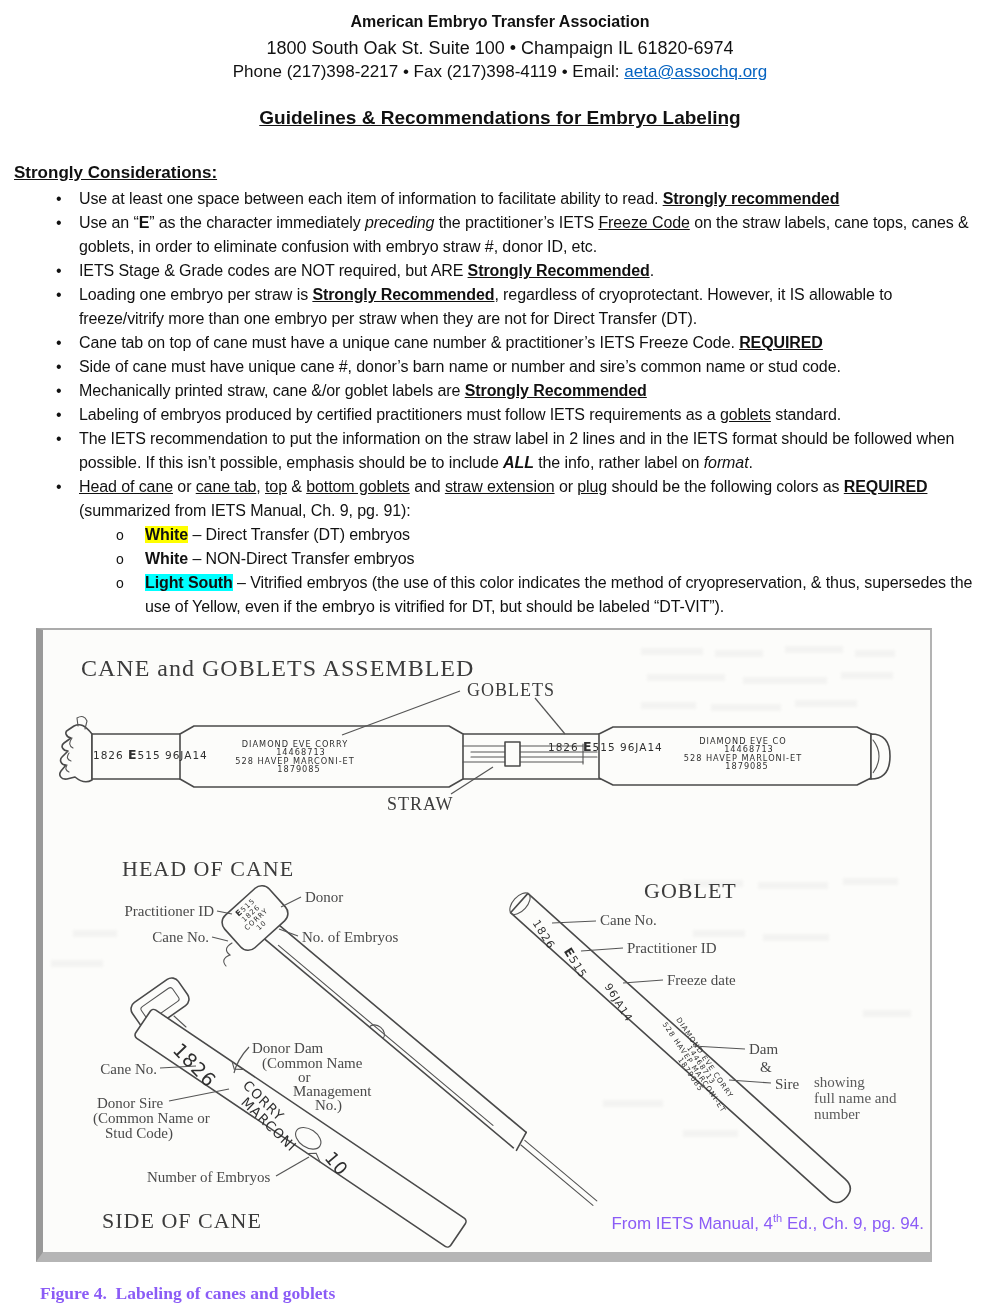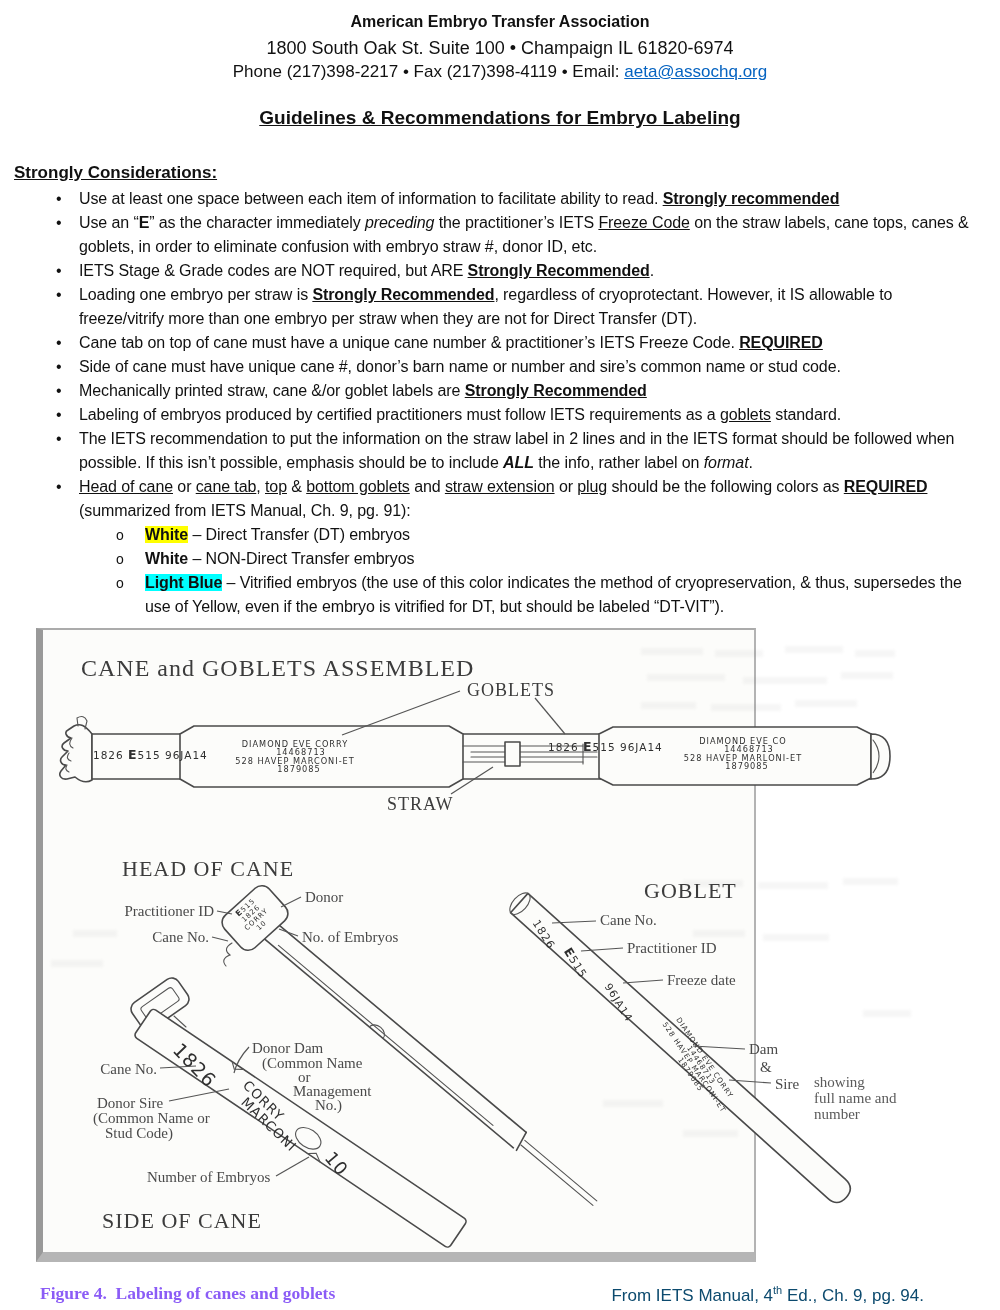--- a/index.html
+++ b/index.html
@@ -21,36 +21,36 @@
   .bullets ul.sub{margin:0;padding:0;list-style:none;}
   .bullets ul.sub li{padding-left:66px;}
   .bullets ul.sub li .marker{left:37px;font-size:14px;}
   .run{white-space:pre-wrap;}
   .b{font-weight:bold;}
   .i{font-style:italic;}
   .u{text-decoration:underline;}
   .hl-yellow{background:var(--hl-yellow,#ffff00);}
   .hl-blue{background:var(--hl-blue,#00ffff);}
   
-  .figure-box{position:absolute;top:628px;left:36px;width:720px;height:634px;box-sizing:border-box;
+  .figure-box{position:absolute;top:628px;left:36px;width:896px;height:634px;box-sizing:border-box;
               background:#fcfcfa;border-top:2px solid #ababab;border-right:2px solid #b3b3b3;
               border-left:7px solid #999999;border-bottom:10px solid #b5b5b5;text-align:center;}
   .figure-box svg{position:absolute;top:0;left:0;}
   .sketch{fill:none;stroke:#4a4a4a;stroke-width:1.6;stroke-linejoin:round;stroke-linecap:round;}
   .sketch-thin{fill:none;stroke:#555;stroke-width:1.1;stroke-linecap:round;}
   .whitefill{fill:#fcfcfa;stroke:#4a4a4a;stroke-width:1.6;stroke-linejoin:round;}
   .serif-title{font-family:"Liberation Serif",serif;fill:#3c3c3c;letter-spacing:1px;}
   .serif-label{font-family:"Liberation Serif",serif;fill:#4a4a4a;font-size:15px;}
   .serif-label.gray{fill:#5a5a5a;}
   .hw{font-family:"DejaVu Sans",sans-serif;fill:#2f2f2f;letter-spacing:1px;}
   .leader{stroke:#555;stroke-width:1.2;fill:none;}
   
   .figure-caption{position:absolute;top:1283px;left:40px;font-family:"Liberation Serif",serif;
                   font-weight:bold;font-size:17.5px;color:#8b5cf6;white-space:pre;}
-  .figure-source{position:absolute;top:1284px;right:76px;font-size:17px;color:#0c4a6e;}
+  .figure-source{position:absolute;top:1212px;right:76px;font-size:17px;color:#8b5cf6;}
   .figure-source sup{font-size:11px;}
 </style>
 </head>
 <body>
 
 <div class="page">
 
   <div class="doc-header">
     <div class="org-name">American Embryo Transfer Association</div>
     <div class="addr-line">1800 South Oak St. Suite 100 • Champaign IL 61820-6974</div>
@@ -66,21 +66,21 @@
       <li><span class="marker">•</span><span class="run">IETS Stage &amp; Grade codes are NOT required, but ARE </span><span class="run b u">Strongly Recommended</span><span class="run">.</span></li>
       <li><span class="marker">•</span><span class="run">Loading one embryo per straw is </span><span class="run b u">Strongly Recommended</span><span class="run">, regardless of cryoprotectant. However, it IS allowable to freeze/vitrify more than one embryo per straw when they are not for Direct Transfer (DT).</span></li>
       <li><span class="marker">•</span><span class="run">Cane tab on top of cane must have a unique cane number &amp; practitioner’s IETS Freeze Code. </span><span class="run b u">REQUIRED</span></li>
       <li><span class="marker">•</span><span class="run">Side of cane must have unique cane #, donor’s barn name or number and sire’s common name or stud code.</span></li>
       <li><span class="marker">•</span><span class="run">Mechanically printed straw, cane &amp;/or goblet labels are </span><span class="run b u">Strongly Recommended</span></li>
       <li><span class="marker">•</span><span class="run">Labeling of embryos produced by certified practitioners must follow IETS requirements as a </span><span class="run u">goblets</span><span class="run"> standard.</span></li>
       <li><span class="marker">•</span><span class="run">The IETS recommendation to put the information on the straw label in 2 lines and in the IETS format should be followed when possible. If this isn’t possible, emphasis should be to include </span><span class="run b i">ALL</span><span class="run"> the info, rather label on </span><span class="run i">format</span><span class="run">.</span></li>
       <li><span class="marker">•</span><span class="run u">Head of cane</span><span class="run"> or </span><span class="run u">cane tab</span><span class="run">, </span><span class="run u">top</span><span class="run"> &amp; </span><span class="run u">bottom goblets</span><span class="run"> and </span><span class="run u">straw extension</span><span class="run"> or </span><span class="run u">plug</span><span class="run"> should be the following colors as </span><span class="run b u">REQUIRED</span><span class="run"> (summarized from IETS Manual, Ch. 9, pg. 91):</span><ul class="sub">
           <li><span class="marker sub-marker">o</span><span class="run b hl-yellow">White</span><span class="run"> – Direct Transfer (DT) embryos</span></li>
           <li><span class="marker sub-marker">o</span><span class="run b">White</span><span class="run"> – NON-Direct Transfer embryos</span></li>
-          <li><span class="marker sub-marker">o</span><span class="run b hl-blue">Light Blue</span><span class="run"> – Vitrified embryos (the use of this color indicates the method of cryopreservation, &amp; thus, supersedes the use of Yellow, even if the embryo is vitrified for DT, but should be labeled “DT-VIT”).</span></li>
+          <li><span class="marker sub-marker">o</span><span class="run b hl-blue">Light South</span><span class="run"> – Vitrified embryos (the use of this color indicates the method of cryopreservation, &amp; thus, supersedes the use of Yellow, even if the embryo is vitrified for DT, but should be labeled “DT-VIT”).</span></li>
         </ul></li>
     </ul>
 
   <div class="figure-box">
     <svg width="885" height="620" viewBox="0 0 885 620">
       <defs>
         <filter id="blurf" x="-50%" y="-50%" width="200%" height="200%">
             <feGaussianBlur stdDeviation="1.6"></feGaussianBlur>
           </filter>
       </defs>

